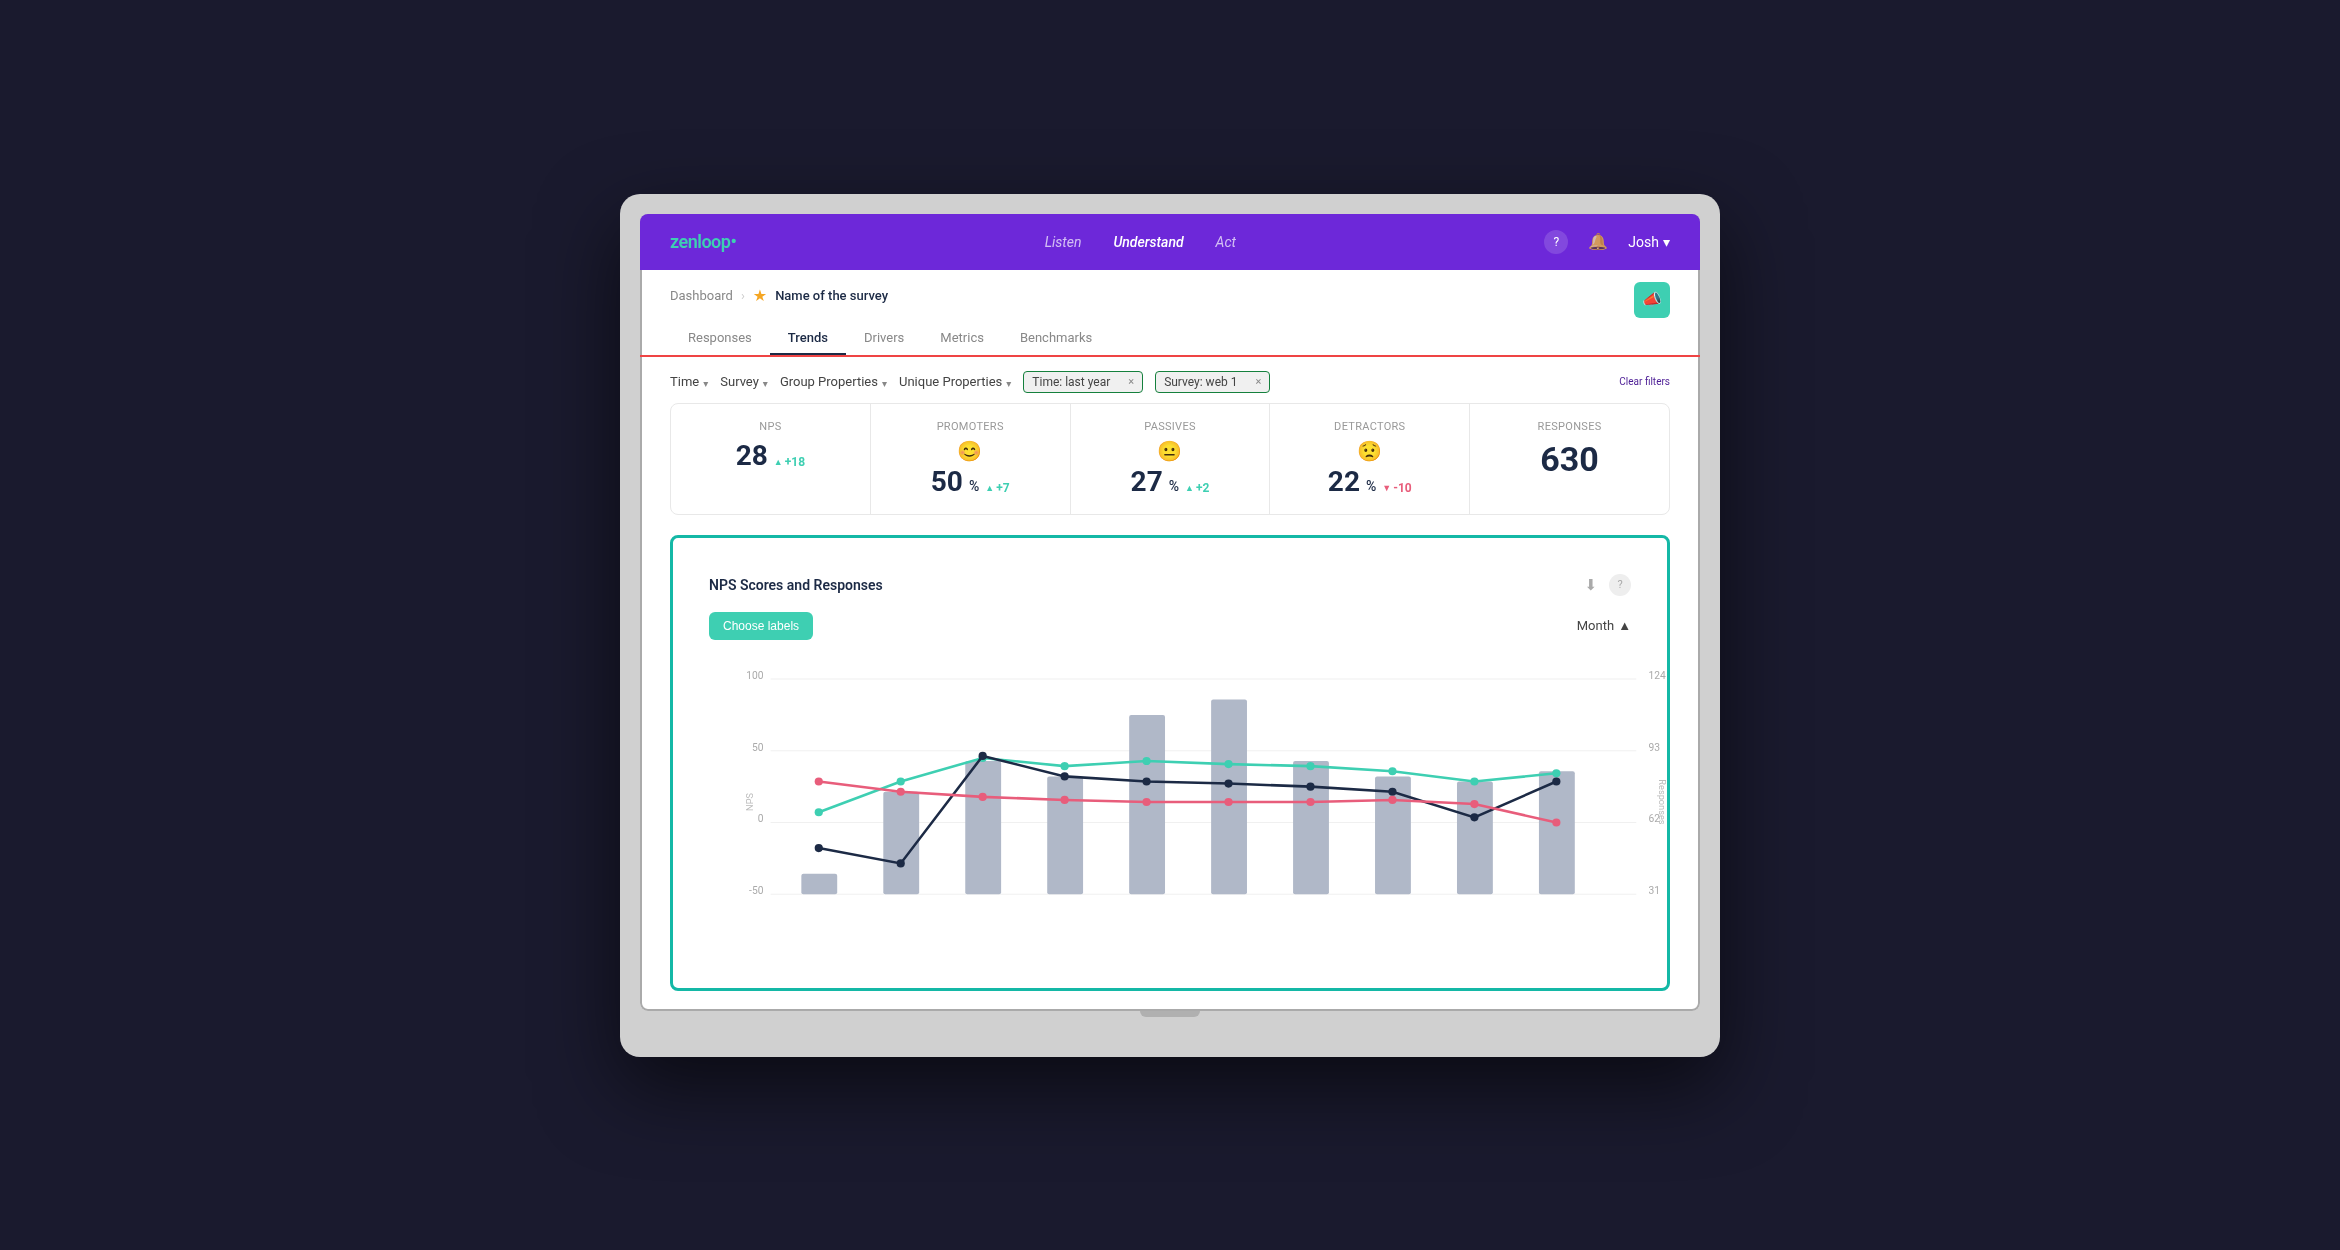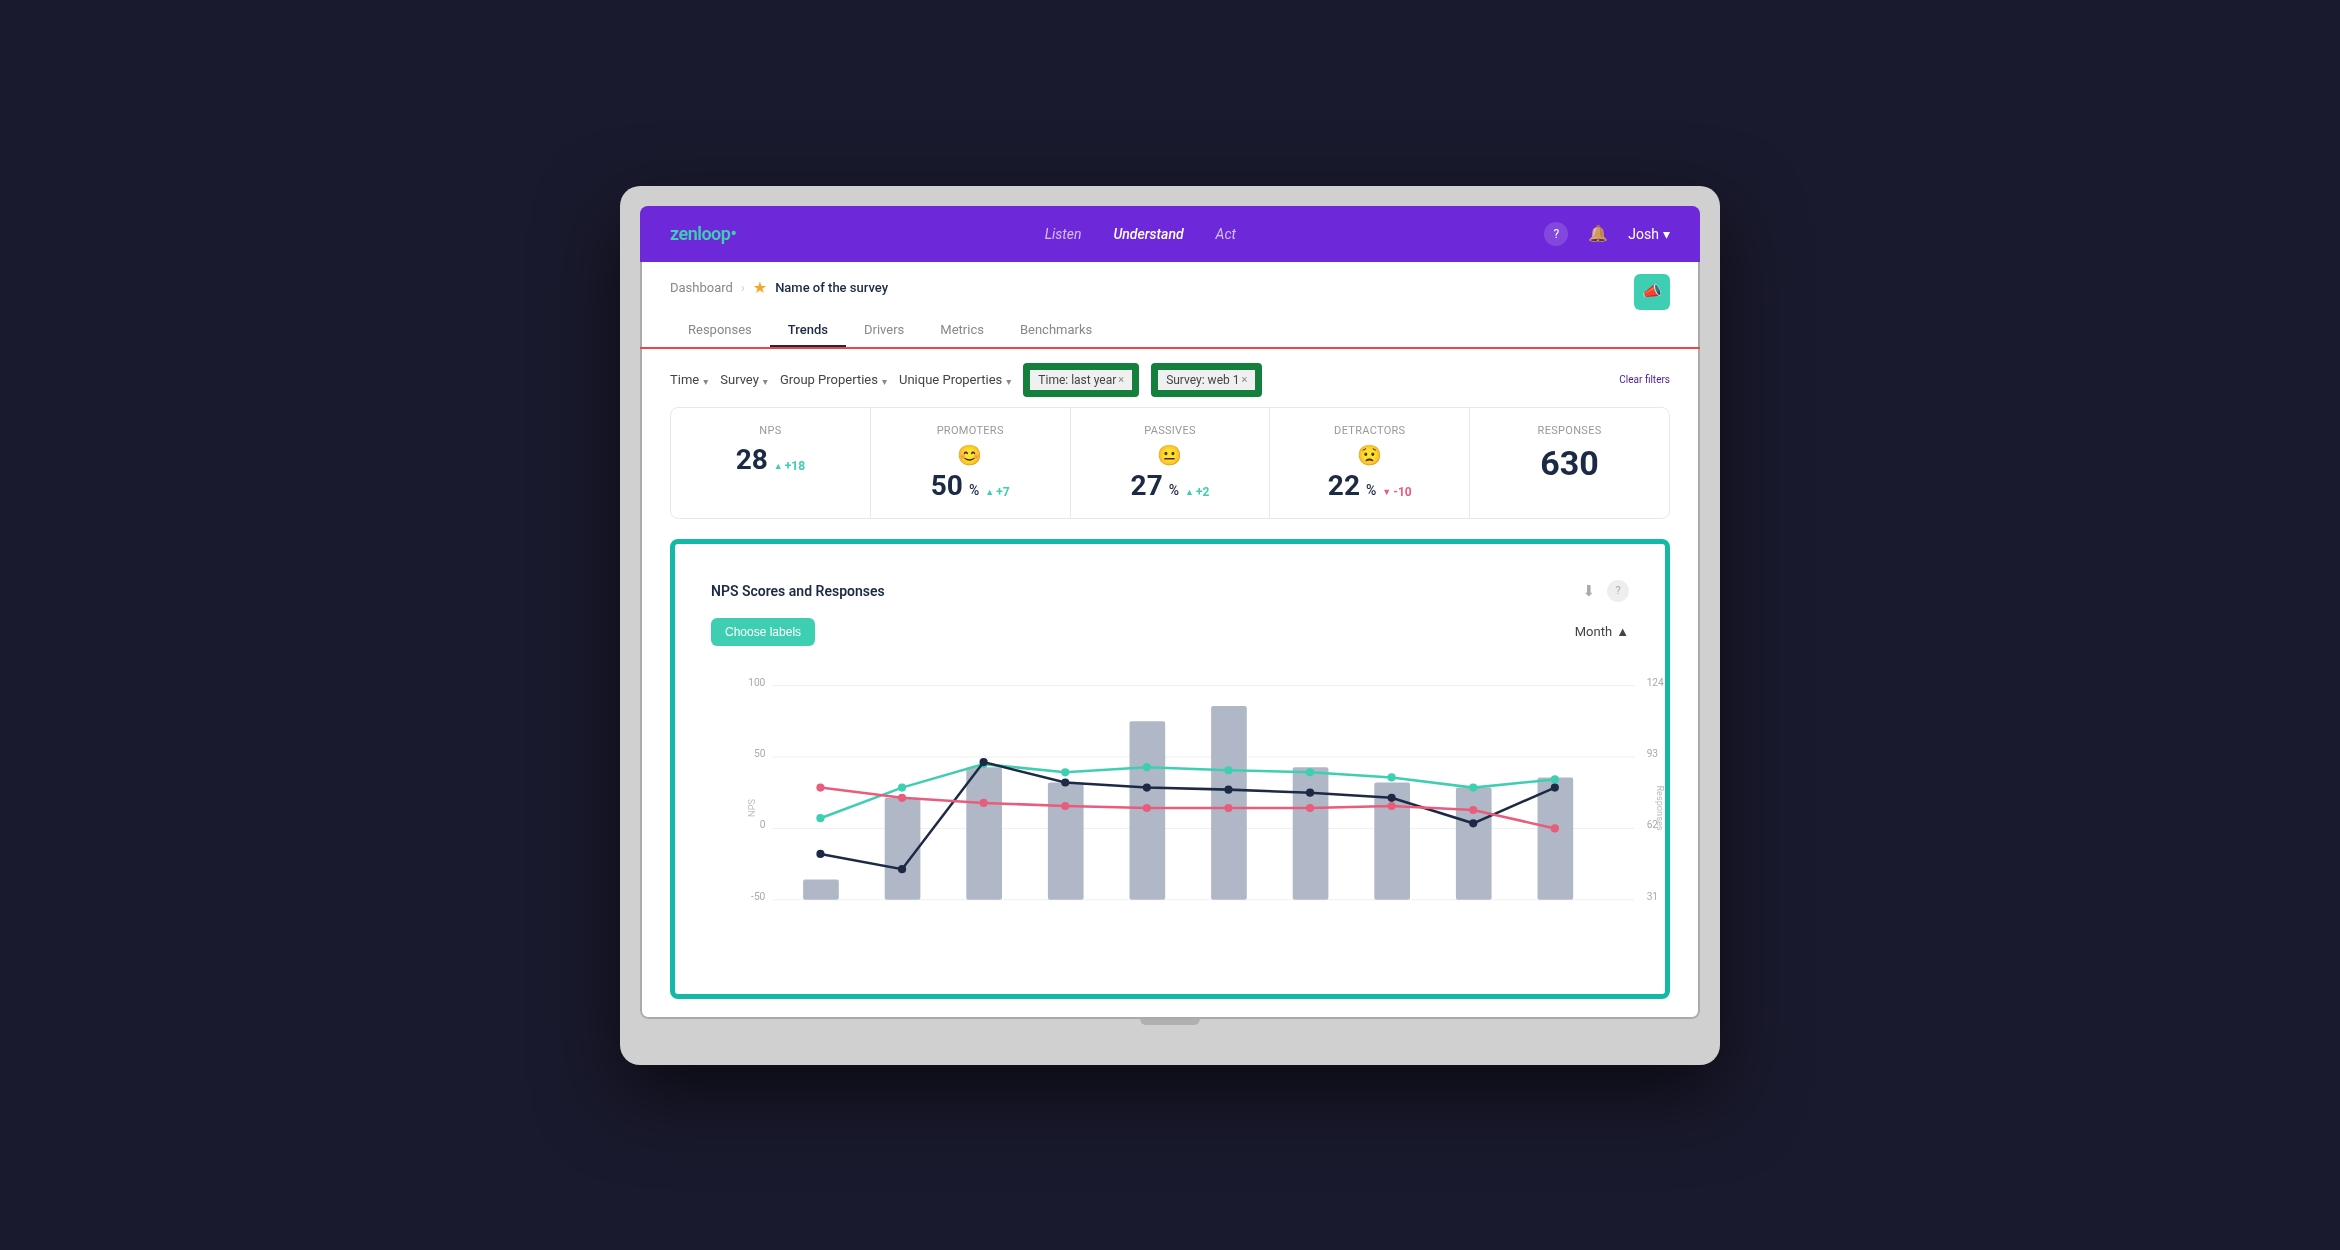--- a/index.html
+++ b/index.html
@@ -133,23 +133,23 @@
       align-items: flex-end;
       gap: 4px;
       font-size: 13px;
       color: #444;
       cursor: pointer;
     }
     .filter-dropdown .arrow { font-size: 10px; color: #888; }
     .filter-tag {
       display: flex;
       align-items: center;
-      gap: 2px;
+      gap: 18px;
       background: #f0f0f0;
-      border: 7px solid #15803d;
+      border: 1px solid #15803d;
       border-radius: 4px;
       padding: 3px 8px;
       font-size: 12px;
       color: #444;
     }
     .filter-tag .close { cursor: pointer; color: #888; font-size: 11px; }
     .clear-filters {
       color: #4c1d95;
       font-size: 10px;
       margin-left: auto;
@@ -191,21 +191,21 @@
       display: flex;
       align-items: center;
       gap: 2px;
     }
     .stat-change.up { color: #3ecfb2; }
     .stat-change.down { color: #e85d7b; }
     .stat-percent { font-size: 14px; font-weight: 500; }
     
     .chart-section {
       margin: 0 30px 20px 30px;
-      border: 5px solid #14b8a6;
+      border: 3px solid #14b8a6;
       border-radius: 8px;
       padding: 36px;
     }
     .chart-header {
       display: flex;
       align-items: center;
       justify-content: space-between;
       margin-bottom: 16px;
     }
     .chart-title {

